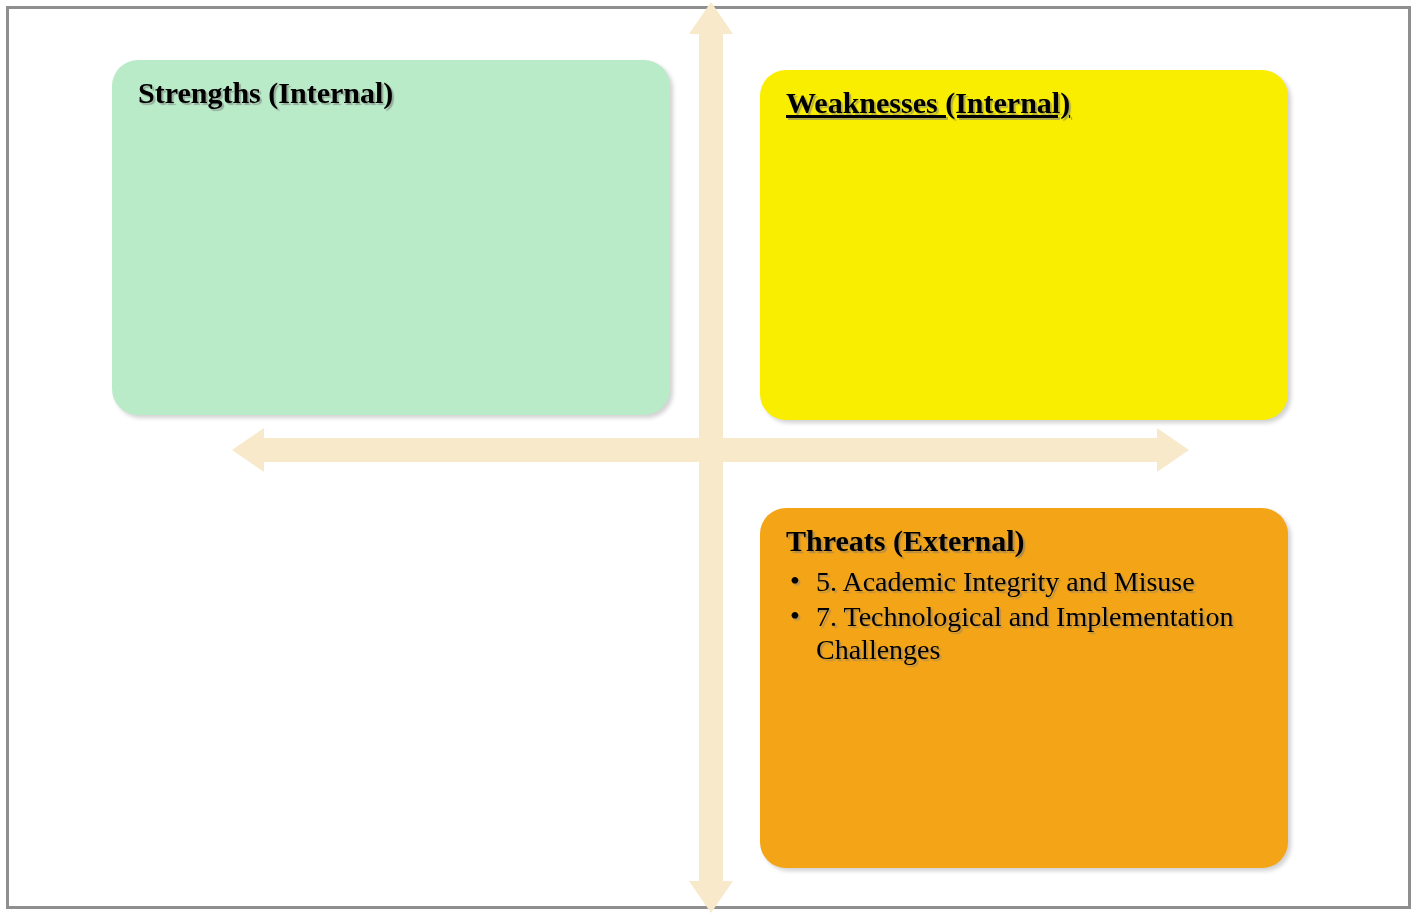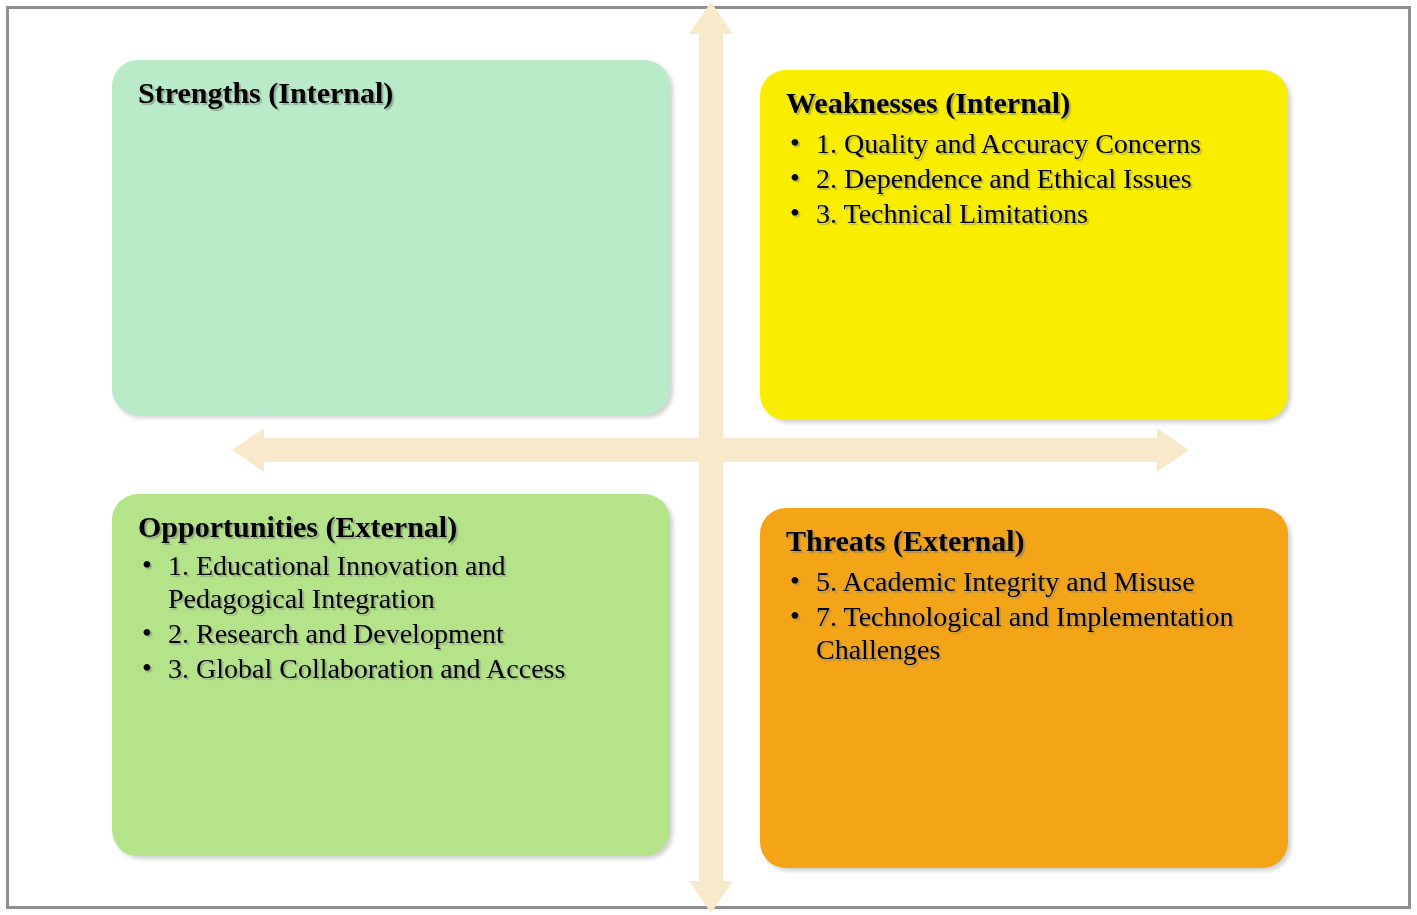--- a/index.html
+++ b/index.html
@@ -126,20 +126,21 @@
     background: #b9ebc8;
     box-shadow: 3px 3px 4px rgba(0,0,0,0.18);
   }
   #q-weaknesses {
     left: 760px;
     top: 70px;
     width: 528px;
     height: 350px;
     background: #f9ee00;
     box-shadow: 3px 3px 4px rgba(0,0,0,0.18);
+    text-decoration: underline;
   }
   #q-opportunities {
     left: 112px;
     top: 494px;
     width: 558px;
     height: 362px;
     background: #b5e38a;
     box-shadow: 3px 3px 4px rgba(0,0,0,0.18);
   }
   #q-threats {
@@ -165,35 +166,22 @@
   <div class="arrow arrow-down"></div>
   <div class="arrow arrow-left"></div>
   <div class="arrow arrow-right"></div>
 
   <div class="quadrant" id="q-strengths">
     <div class="q-title">Strengths (Internal)</div>
   </div>
 
   <div class="quadrant" id="q-weaknesses">
     <div class="q-title">Weaknesses (Internal)</div>
-    <ul class="q-list">
-      <li>1. Quality and Accuracy Concerns</li>
-      <li>2. Dependence and Ethical Issues</li>
-      <li>3. Technical Limitations</li>
-    </ul>
   </div>
 
-  <div class="quadrant" id="q-opportunities">
-    <div class="q-title">Opportunities (External)</div>
-    <ul class="q-list">
-      <li>1. Educational Innovation and Pedagogical Integration</li>
-      <li>2. Research and Development</li>
-      <li>3. Global Collaboration and Access</li>
-    </ul>
-  </div>
 
   <div class="quadrant" id="q-threats">
     <div class="q-title">Threats (External)</div>
     <ul class="q-list">
       <li>5. Academic Integrity and Misuse</li>
       <li>7. Technological and Implementation Challenges</li>
     </ul>
   </div>
 </div>
 

